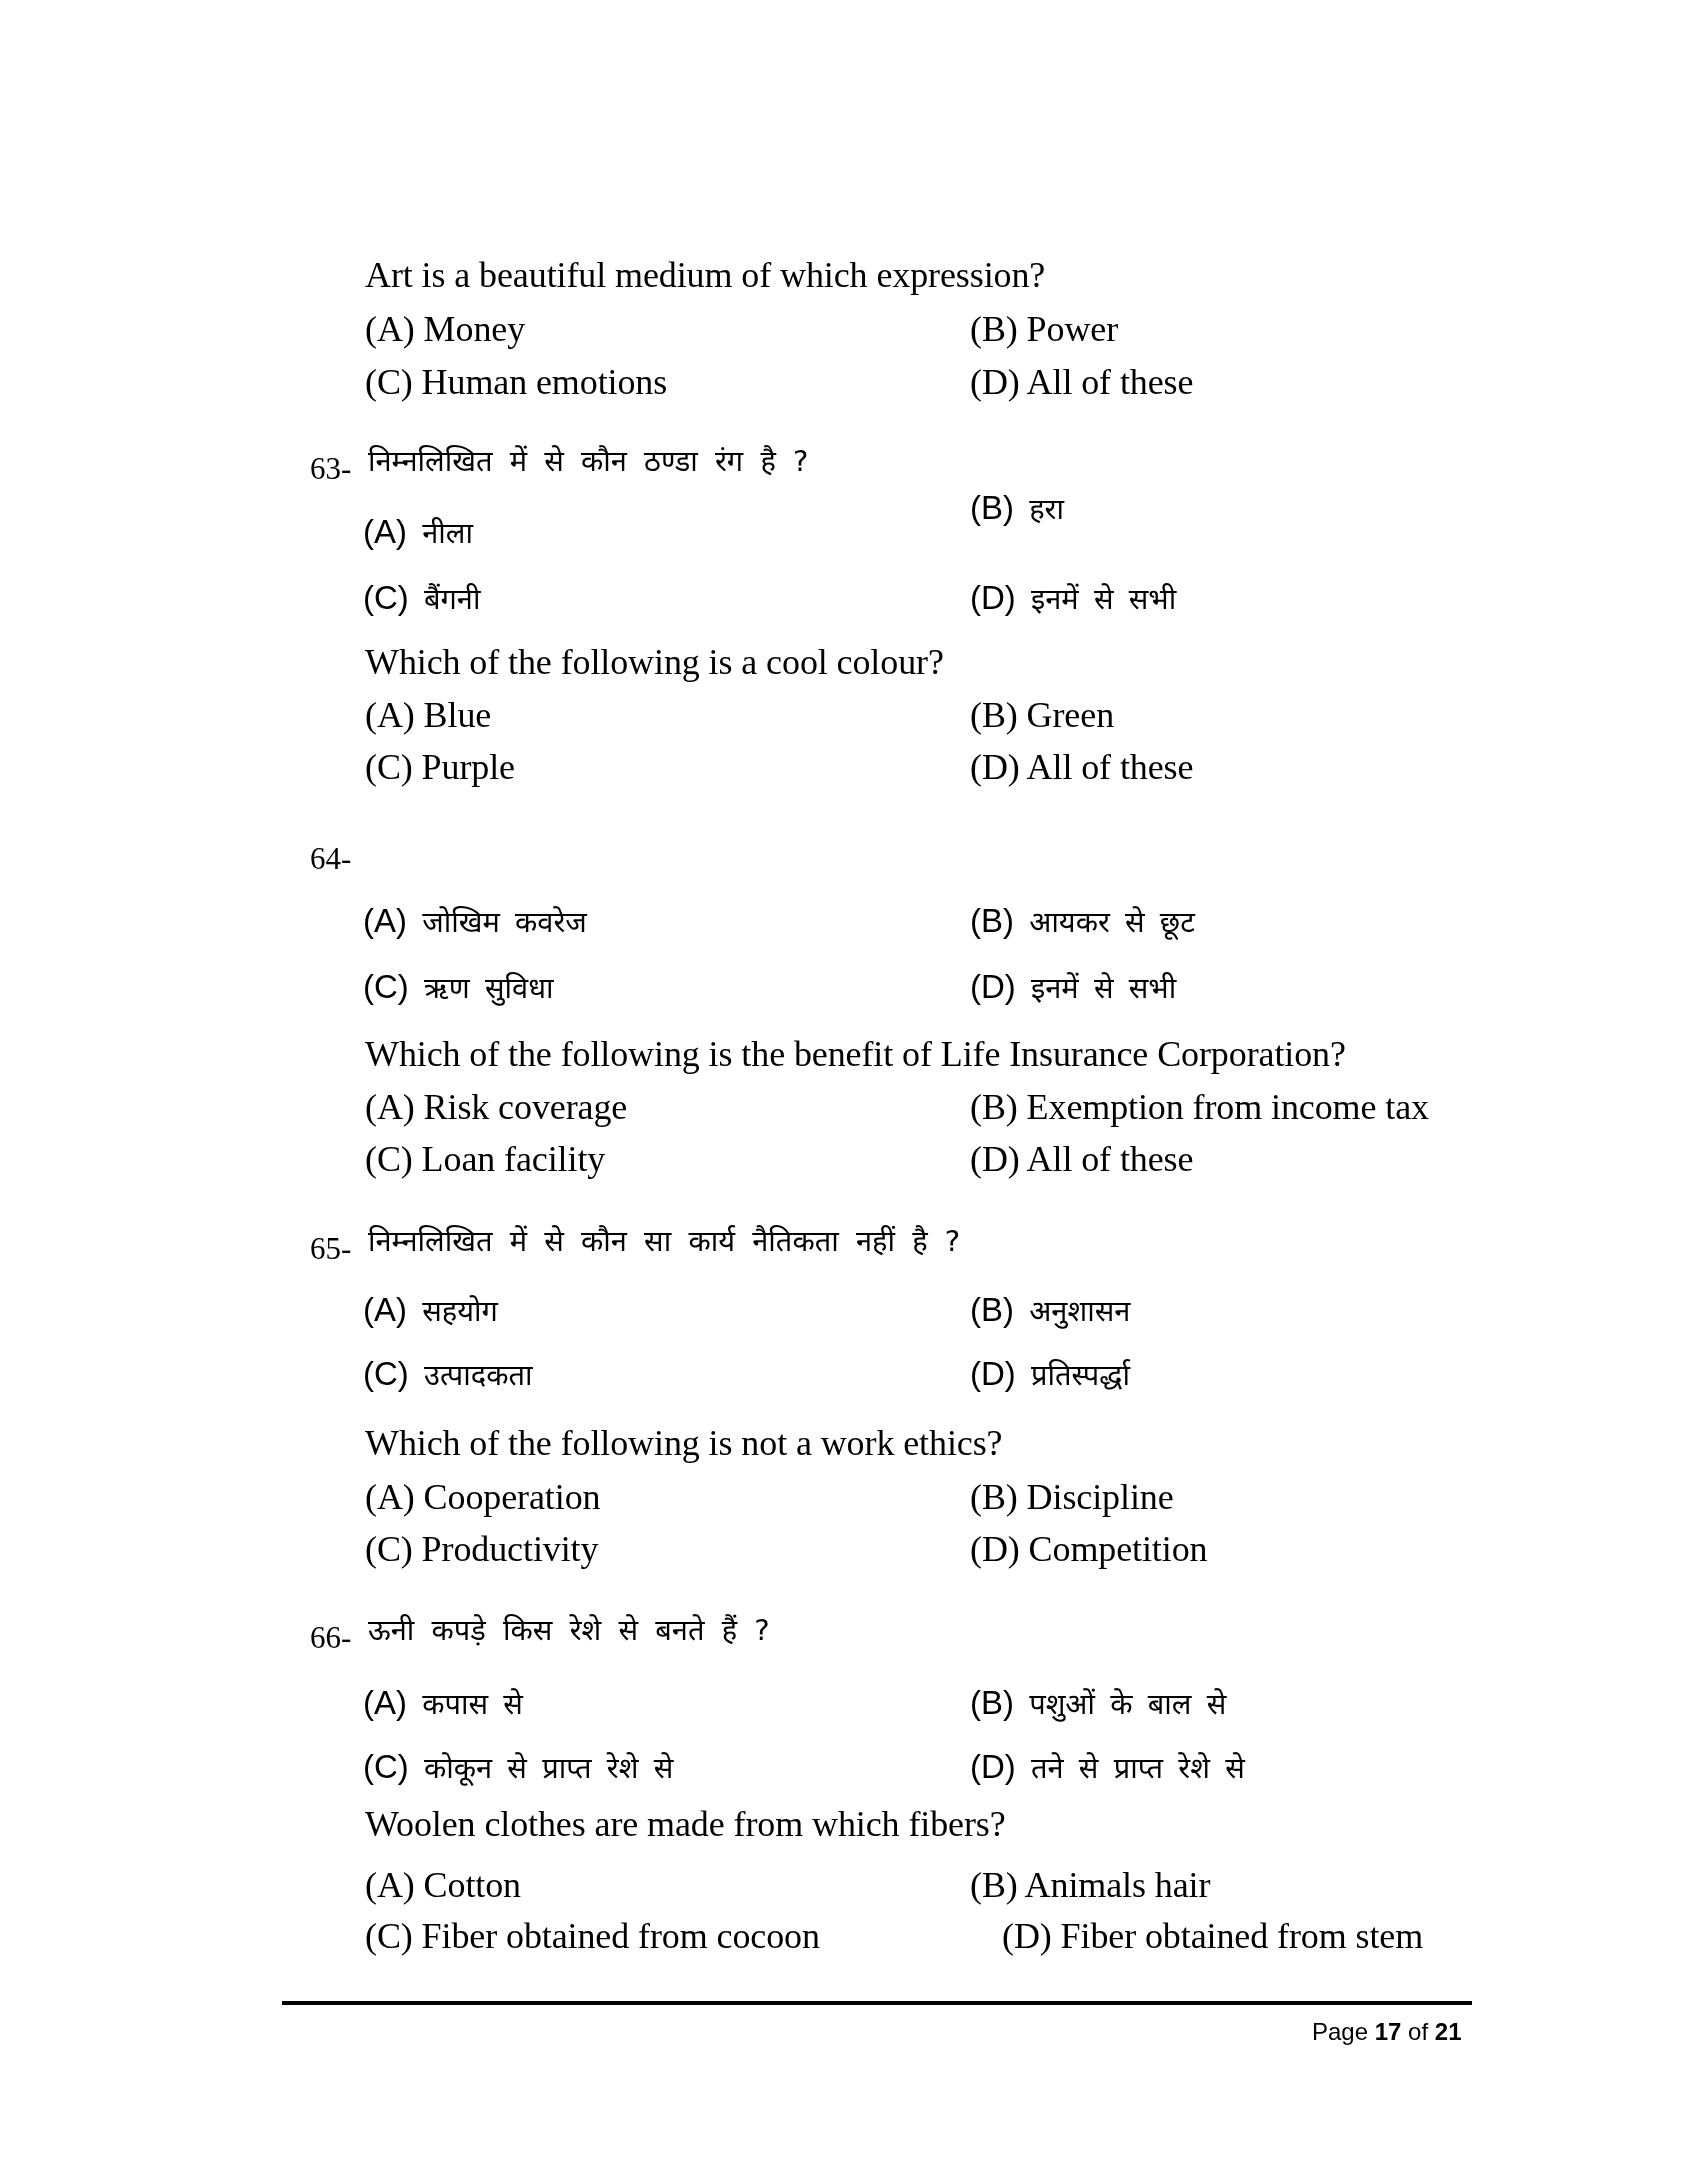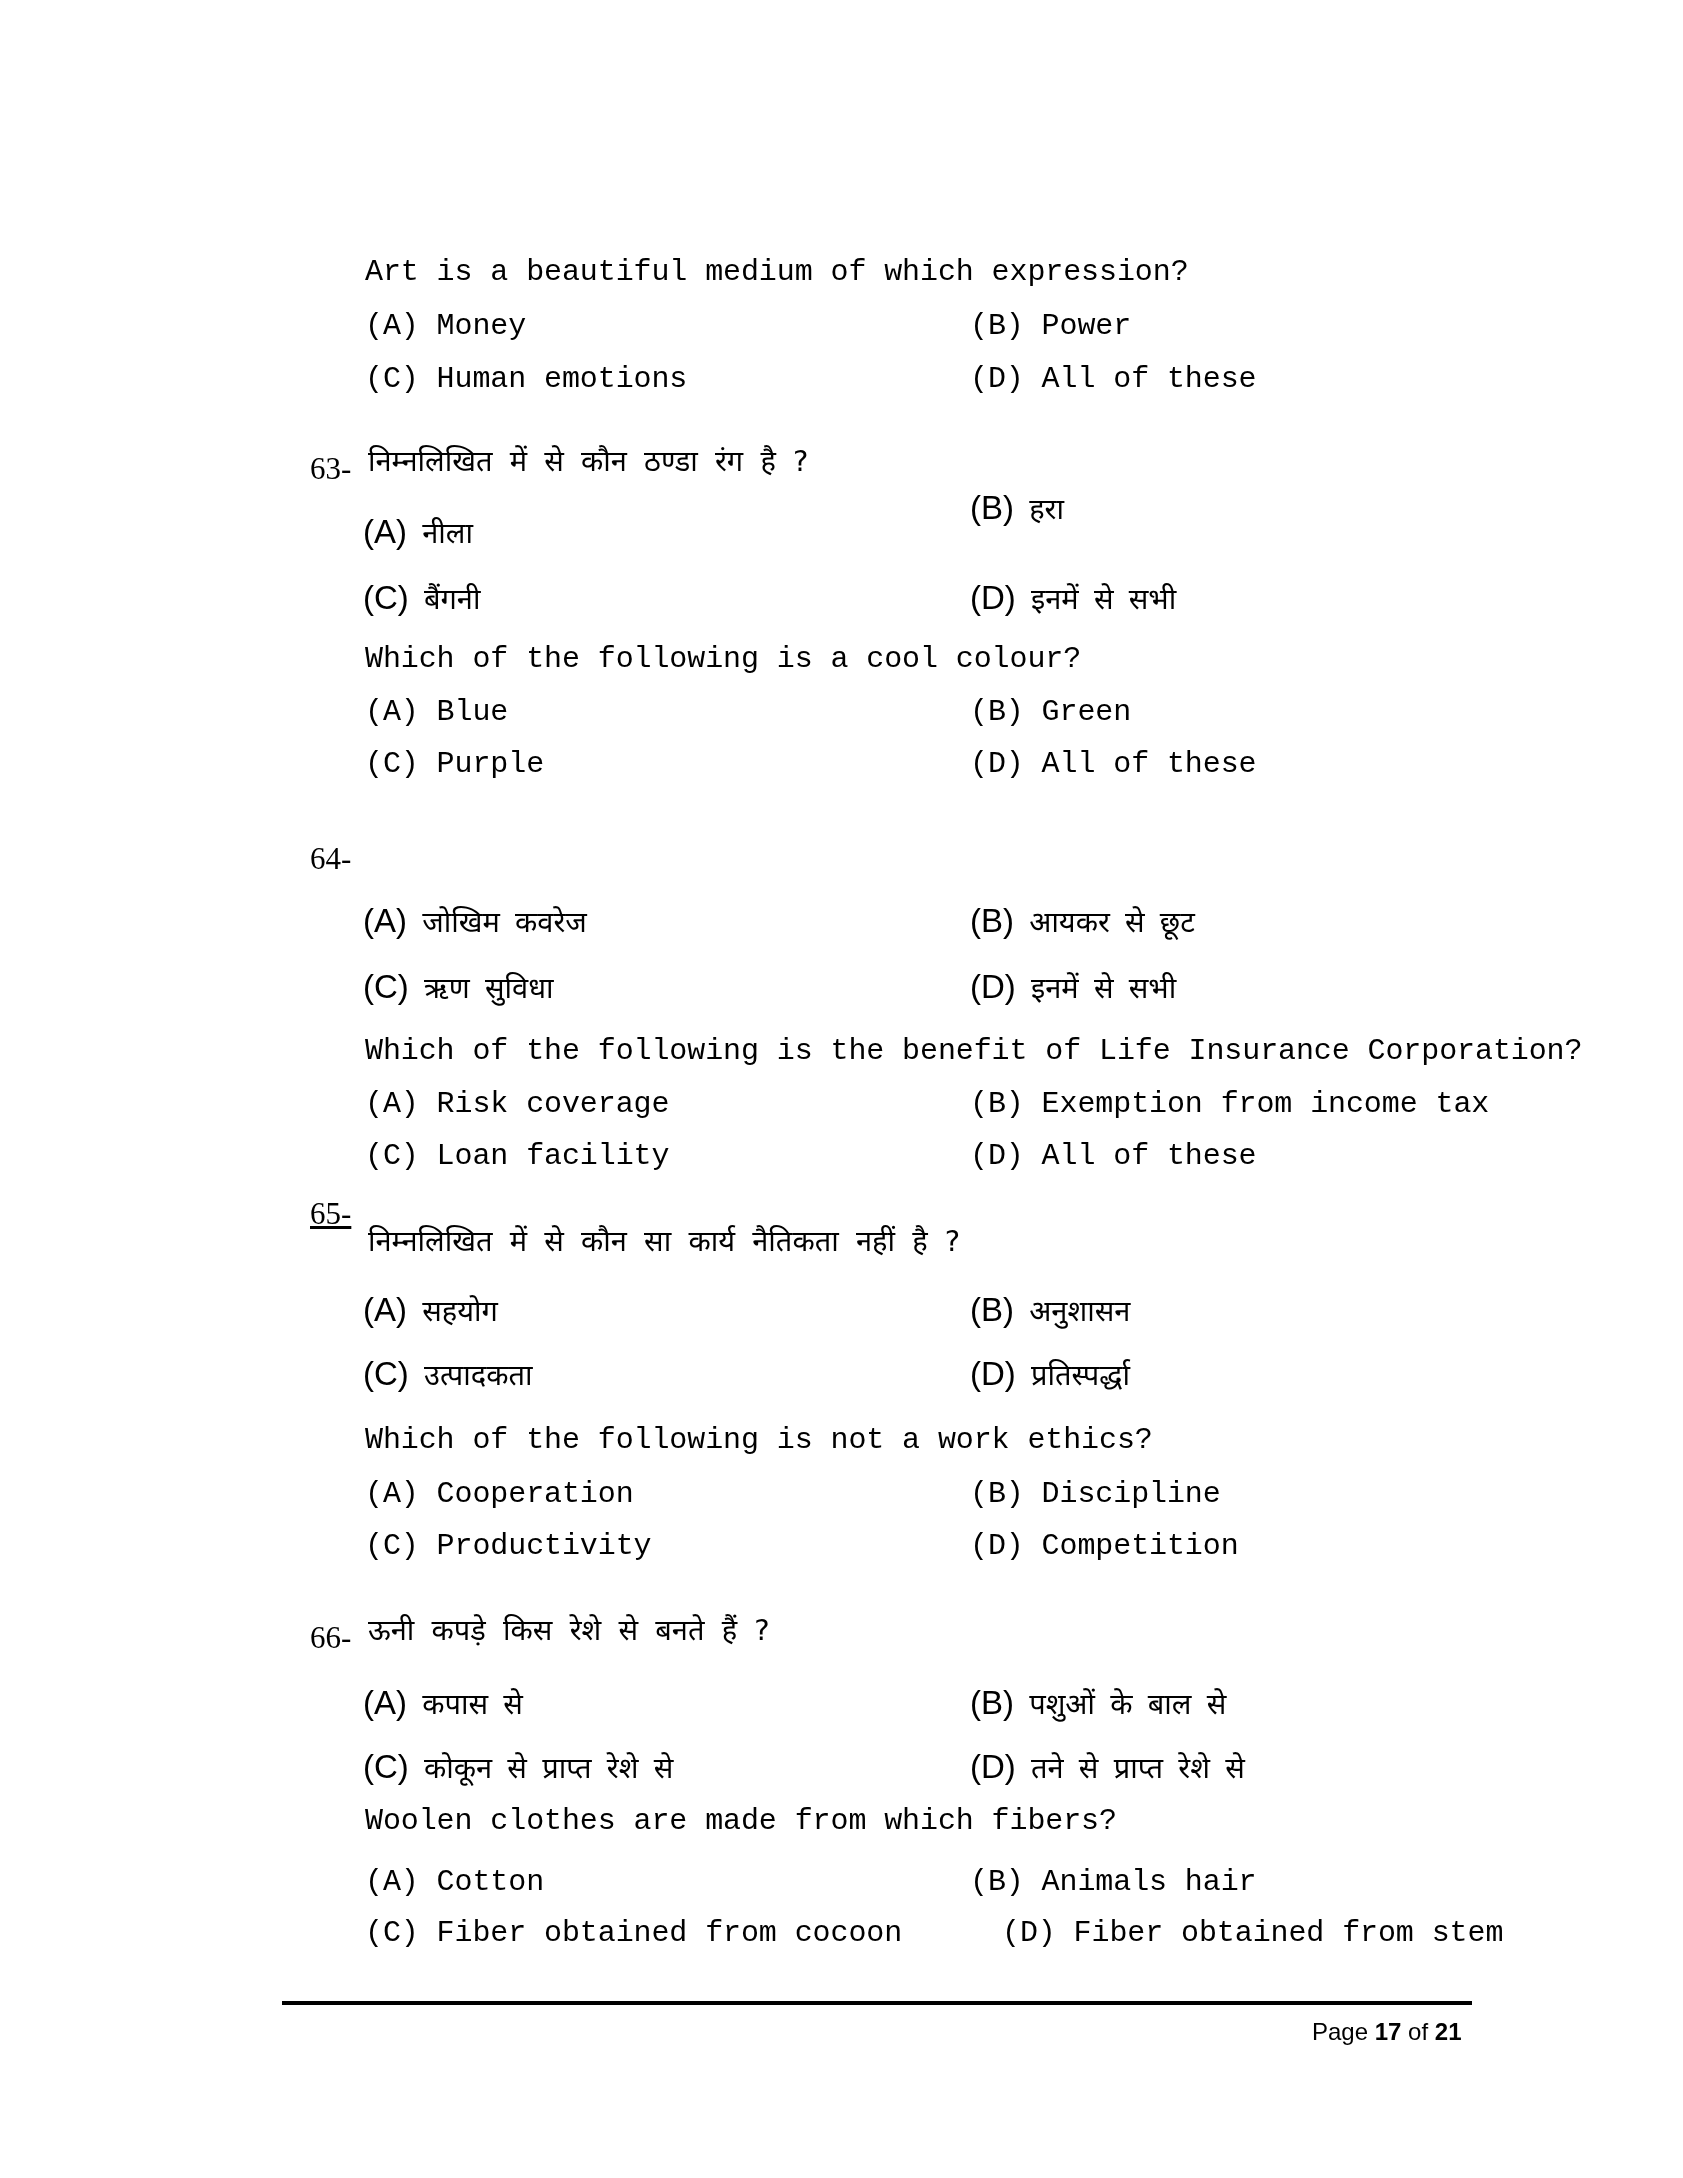--- a/index.html
+++ b/index.html
@@ -1,19 +1,19 @@
 <!DOCTYPE html>
 <html><head>
 <meta charset="utf-8">
 <style>
   html, body { margin: 0; padding: 0; background: #ffffff; }
   body { width: 1683px; height: 2178px; position: relative; overflow: hidden; color: #000; }
   .page { position: absolute; left: 0; top: 0; width: 1683px; height: 2178px; background: #fff; }
   .line { position: absolute; white-space: nowrap; line-height: 1; }
-  .en { font-family: Liberation Mono, monospace; font-size: 30px; letter-spacing: -0.1px; }
+  .en { font-family: Liberation Serif, serif; font-size: 36px; letter-spacing: -0.1px; }
   .hi-q { font-family: "DejaVu Sans", "Liberation Sans", sans-serif; font-size: 29px; word-spacing: 8px; }
   .qnum { font-family: "Liberation Serif", serif; font-size: 31px; }
   .hi-opt { font-family: "Liberation Sans", "DejaVu Sans", sans-serif; font-size: 33px; word-spacing: 6px; }
   .hi-opt .txt { font-family: "DejaVu Sans", "Liberation Sans", sans-serif; font-size: 29px; margin-top: 32px; }
   .footer-rule { position: absolute; left: 282px; top: 2001px; width: 1190px; height: 4px; background: #000; }
   .footer { position: absolute; left: 1312px; top: 2020px; font-family: "Liberation Sans", "DejaVu Sans", sans-serif; font-size: 24px; line-height: 1; white-space: nowrap; }
   .footer b { font-weight: bold; }
 </style>
 </head>
 <body>
@@ -42,21 +42,21 @@
   <div class="line hi-opt" style="left:363px; top:904px;"><span>(A)</span> <span class="txt">जोखिम कवरेज</span></div>
   <div class="line hi-opt" style="left:970px; top:904px;"><span>(B)</span> <span class="txt">आयकर से छूट</span></div>
   <div class="line hi-opt" style="left:363px; top:970px;"><span>(C)</span> <span class="txt">ऋण सुविधा</span></div>
   <div class="line hi-opt" style="left:970px; top:970px;"><span>(D)</span> <span class="txt">इनमें से सभी</span></div>
   <div class="line en" style="left:365px; top:1036px;">Which of the following is the benefit of Life Insurance Corporation?</div>
   <div class="line en" style="left:365px; top:1089px;">(A) Risk coverage</div>
   <div class="line en" style="left:970px; top:1089px;text-align:center;">(B) Exemption from income tax</div>
   <div class="line en" style="left:365px; top:1141px;">(C) Loan facility</div>
   <div class="line en" style="left:970px; top:1141px;">(D) All of these</div>
 
-  <div class="line qnum" style="left:310px; top:1198px;text-decoration:underline;">65-</div>
+  <div class="line qnum" style="left:310px; top:1233px;">65-</div>
   <div class="line hi-q" style="left:368px; top:1227px;">निम्नलिखित में से कौन सा कार्य नैतिकता नहीं है ?</div>
   <div class="line hi-opt" style="left:363px; top:1293px;"><span>(A)</span> <span class="txt">सहयोग</span></div>
   <div class="line hi-opt" style="left:970px; top:1293px;"><span>(B)</span> <span class="txt">अनुशासन</span></div>
   <div class="line hi-opt" style="left:363px; top:1357px;"><span>(C)</span> <span class="txt">उत्पादकता</span></div>
   <div class="line hi-opt" style="left:970px; top:1357px;"><span>(D)</span> <span class="txt">प्रतिस्पर्द्धा</span></div>
   <div class="line en" style="left:365px; top:1425px;">Which of the following is not a work ethics?</div>
   <div class="line en" style="left:365px; top:1479px;">(A) Cooperation</div>
   <div class="line en" style="left:970px; top:1479px;">(B) Discipline</div>
   <div class="line en" style="left:365px; top:1531px;">(C) Productivity</div>
   <div class="line en" style="left:970px; top:1531px;">(D) Competition</div>

